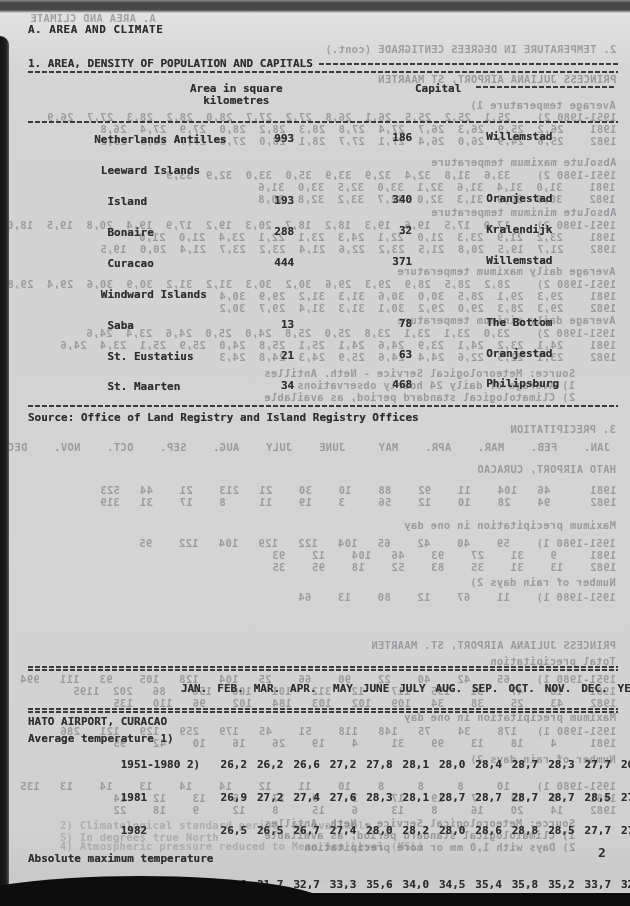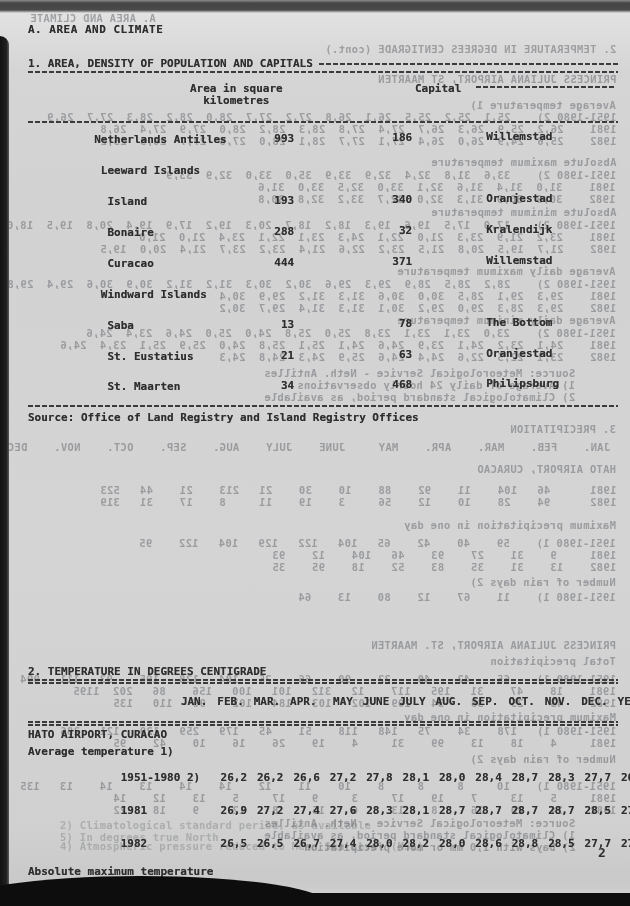--- a/index.html
+++ b/index.html
@@ -161,21 +161,20 @@
         </div>
           <div class="t1row">
           <span class="c-name">  St. Maarten</span><span class="c-area">34</span><span class="c-dens">468</span><span class="c-cap">Philipsburg</span>
         </div>
         </div>
       <div class="dashed" style="margin-top:2px"></div>
       <div class="src">Source: Office of Land Registry and Island Registry Offices</div>
     </div>
 
     <div class="t2">
-      <div style="line-height:11px">2. TEMPERATURE IN DEGREES CENTIGRADE</div>
       <div class="dashed dbl" style="margin-top:2px"></div>
       <div class="months">
         <span class="hspacer"></span><span><span class="mcol">JAN.</span><span class="mcol">FEB.</span><span class="mcol">MAR.</span><span class="mcol">APR.</span><span class="mcol">MAY</span><span class="mcol">JUNE</span><span class="mcol">JULY</span><span class="mcol">AUG.</span><span class="mcol">SEP.</span><span class="mcol">OCT.</span><span class="mcol">NOV.</span><span class="mcol">DEC.</span><span class="mcol">YEAR</span></span>
       </div>
       <div class="dashed dbl" style="margin-top:1px"></div>
       <div class="station">HATO AIRPORT, CURACAO</div>
 
       <div>
           <div class="sect">
           <div class="sect-title">Average temperature 1)</div>

